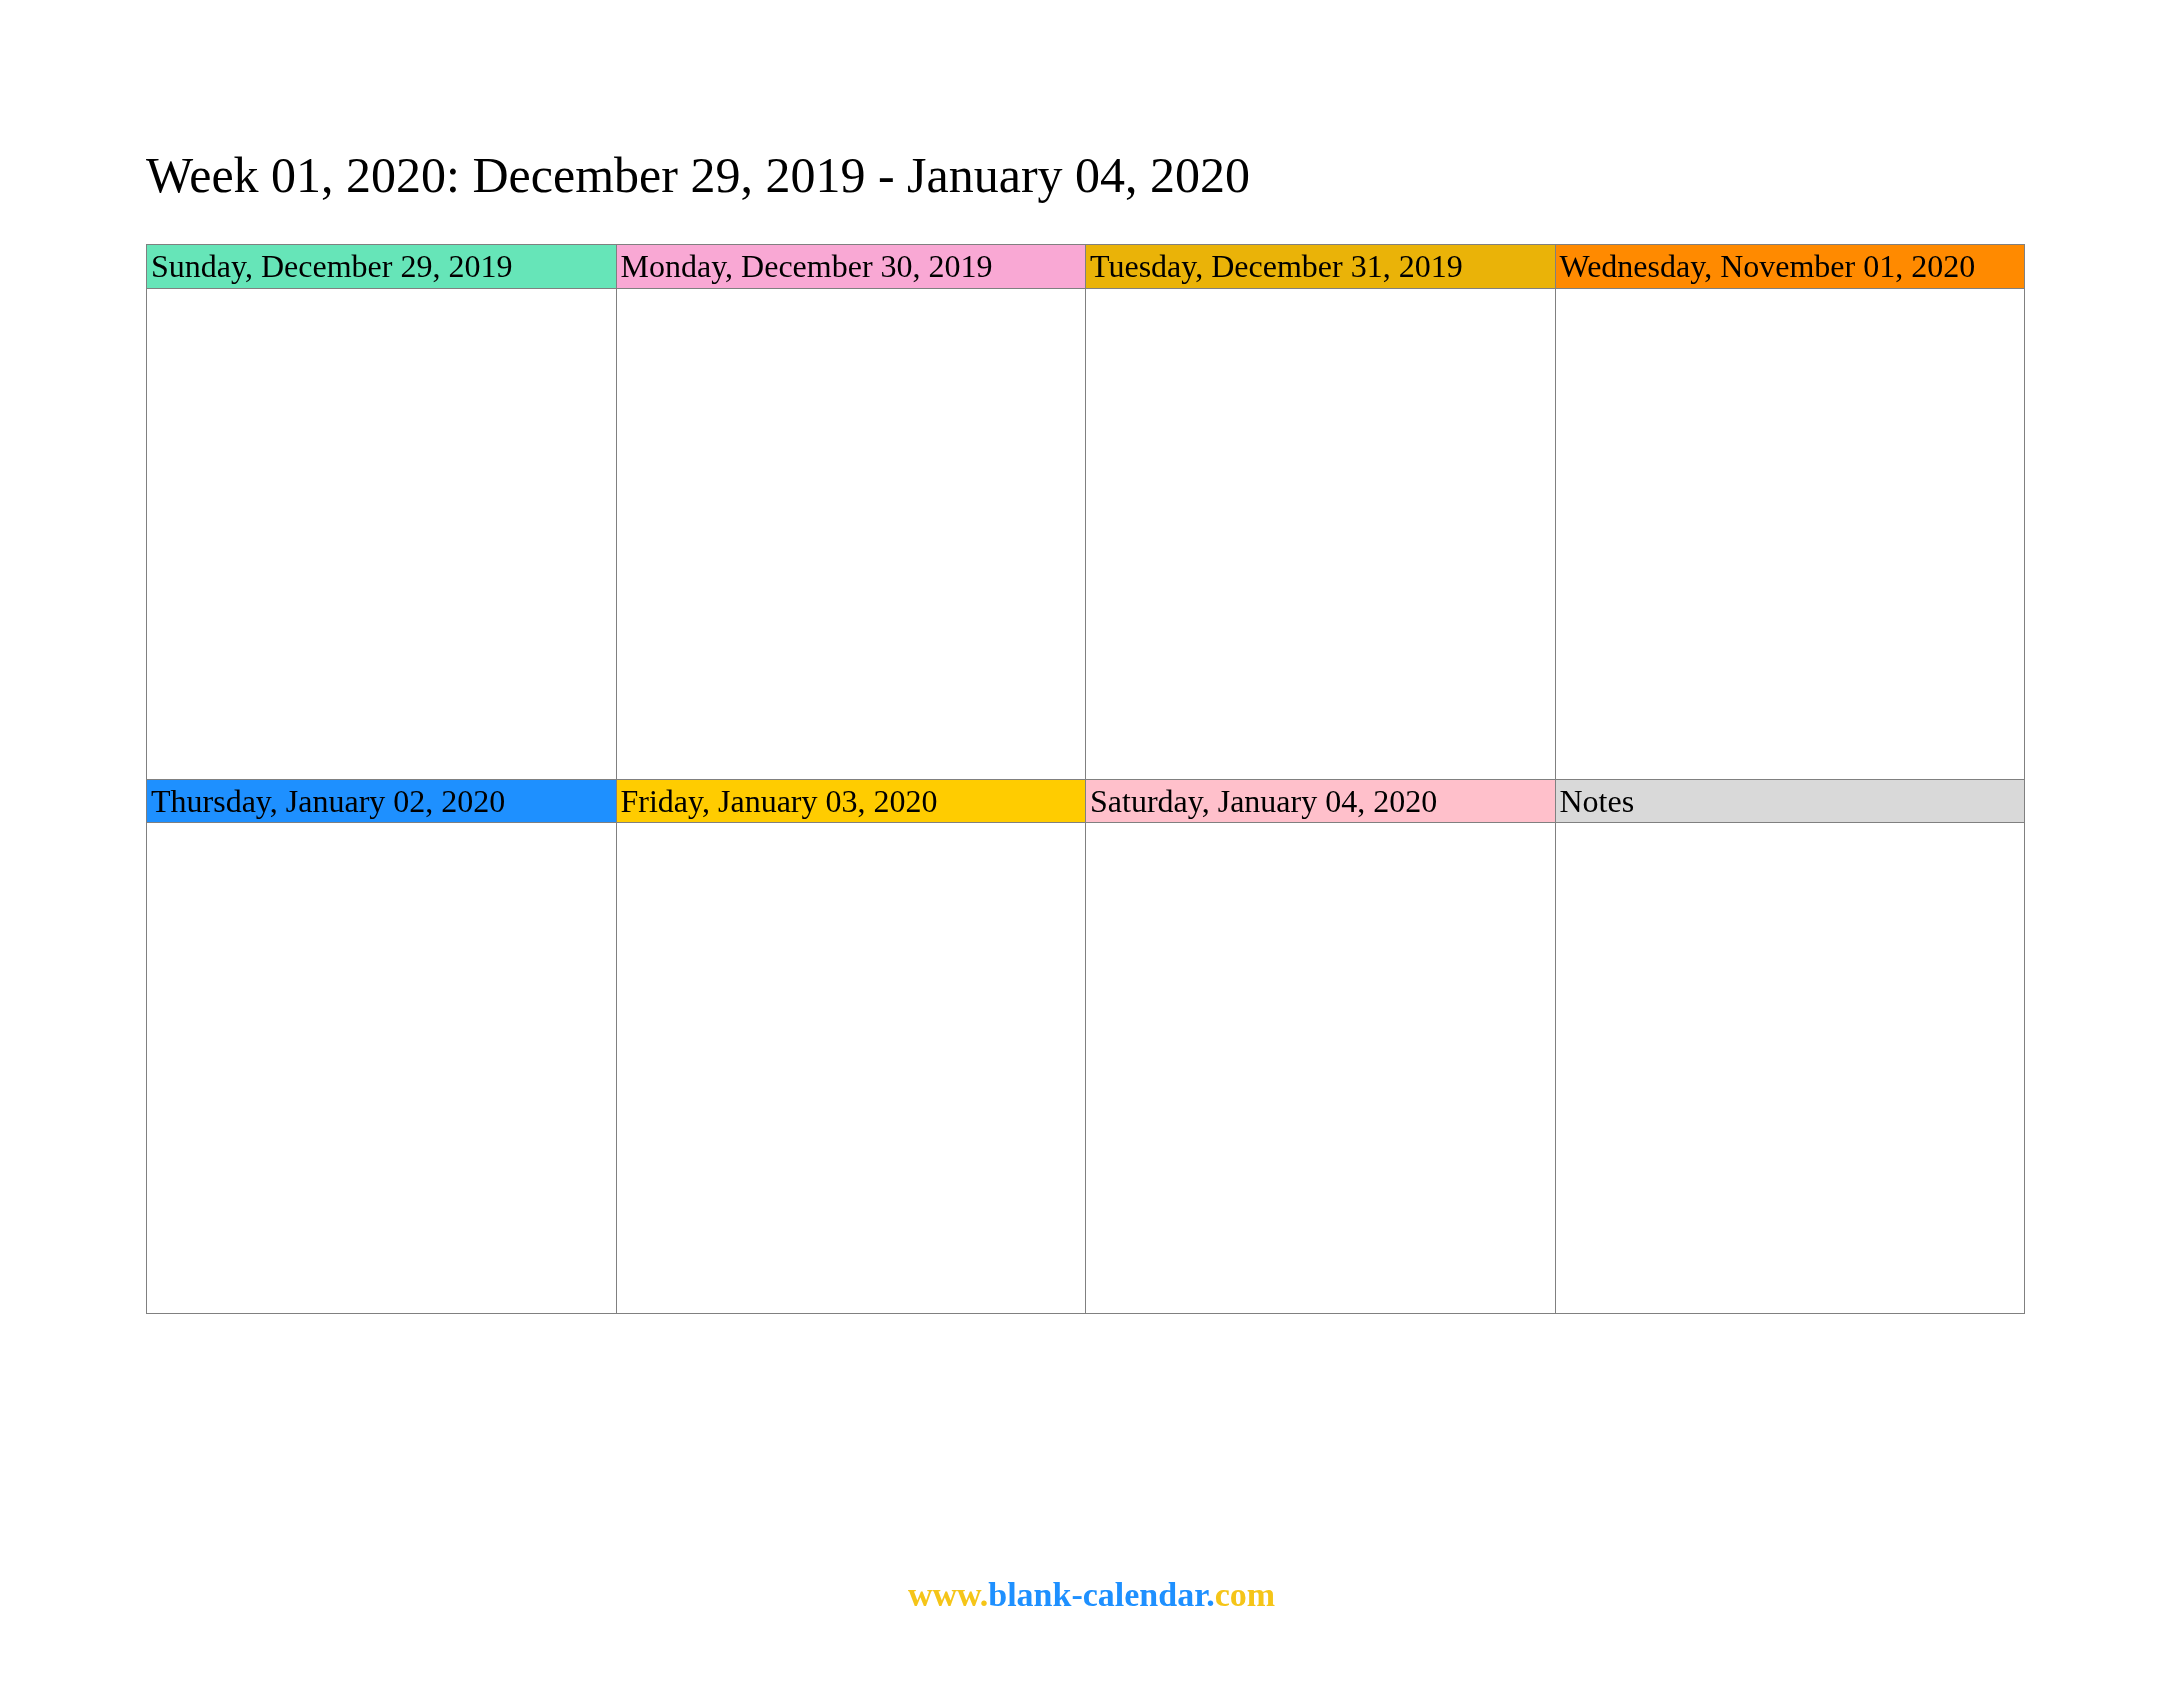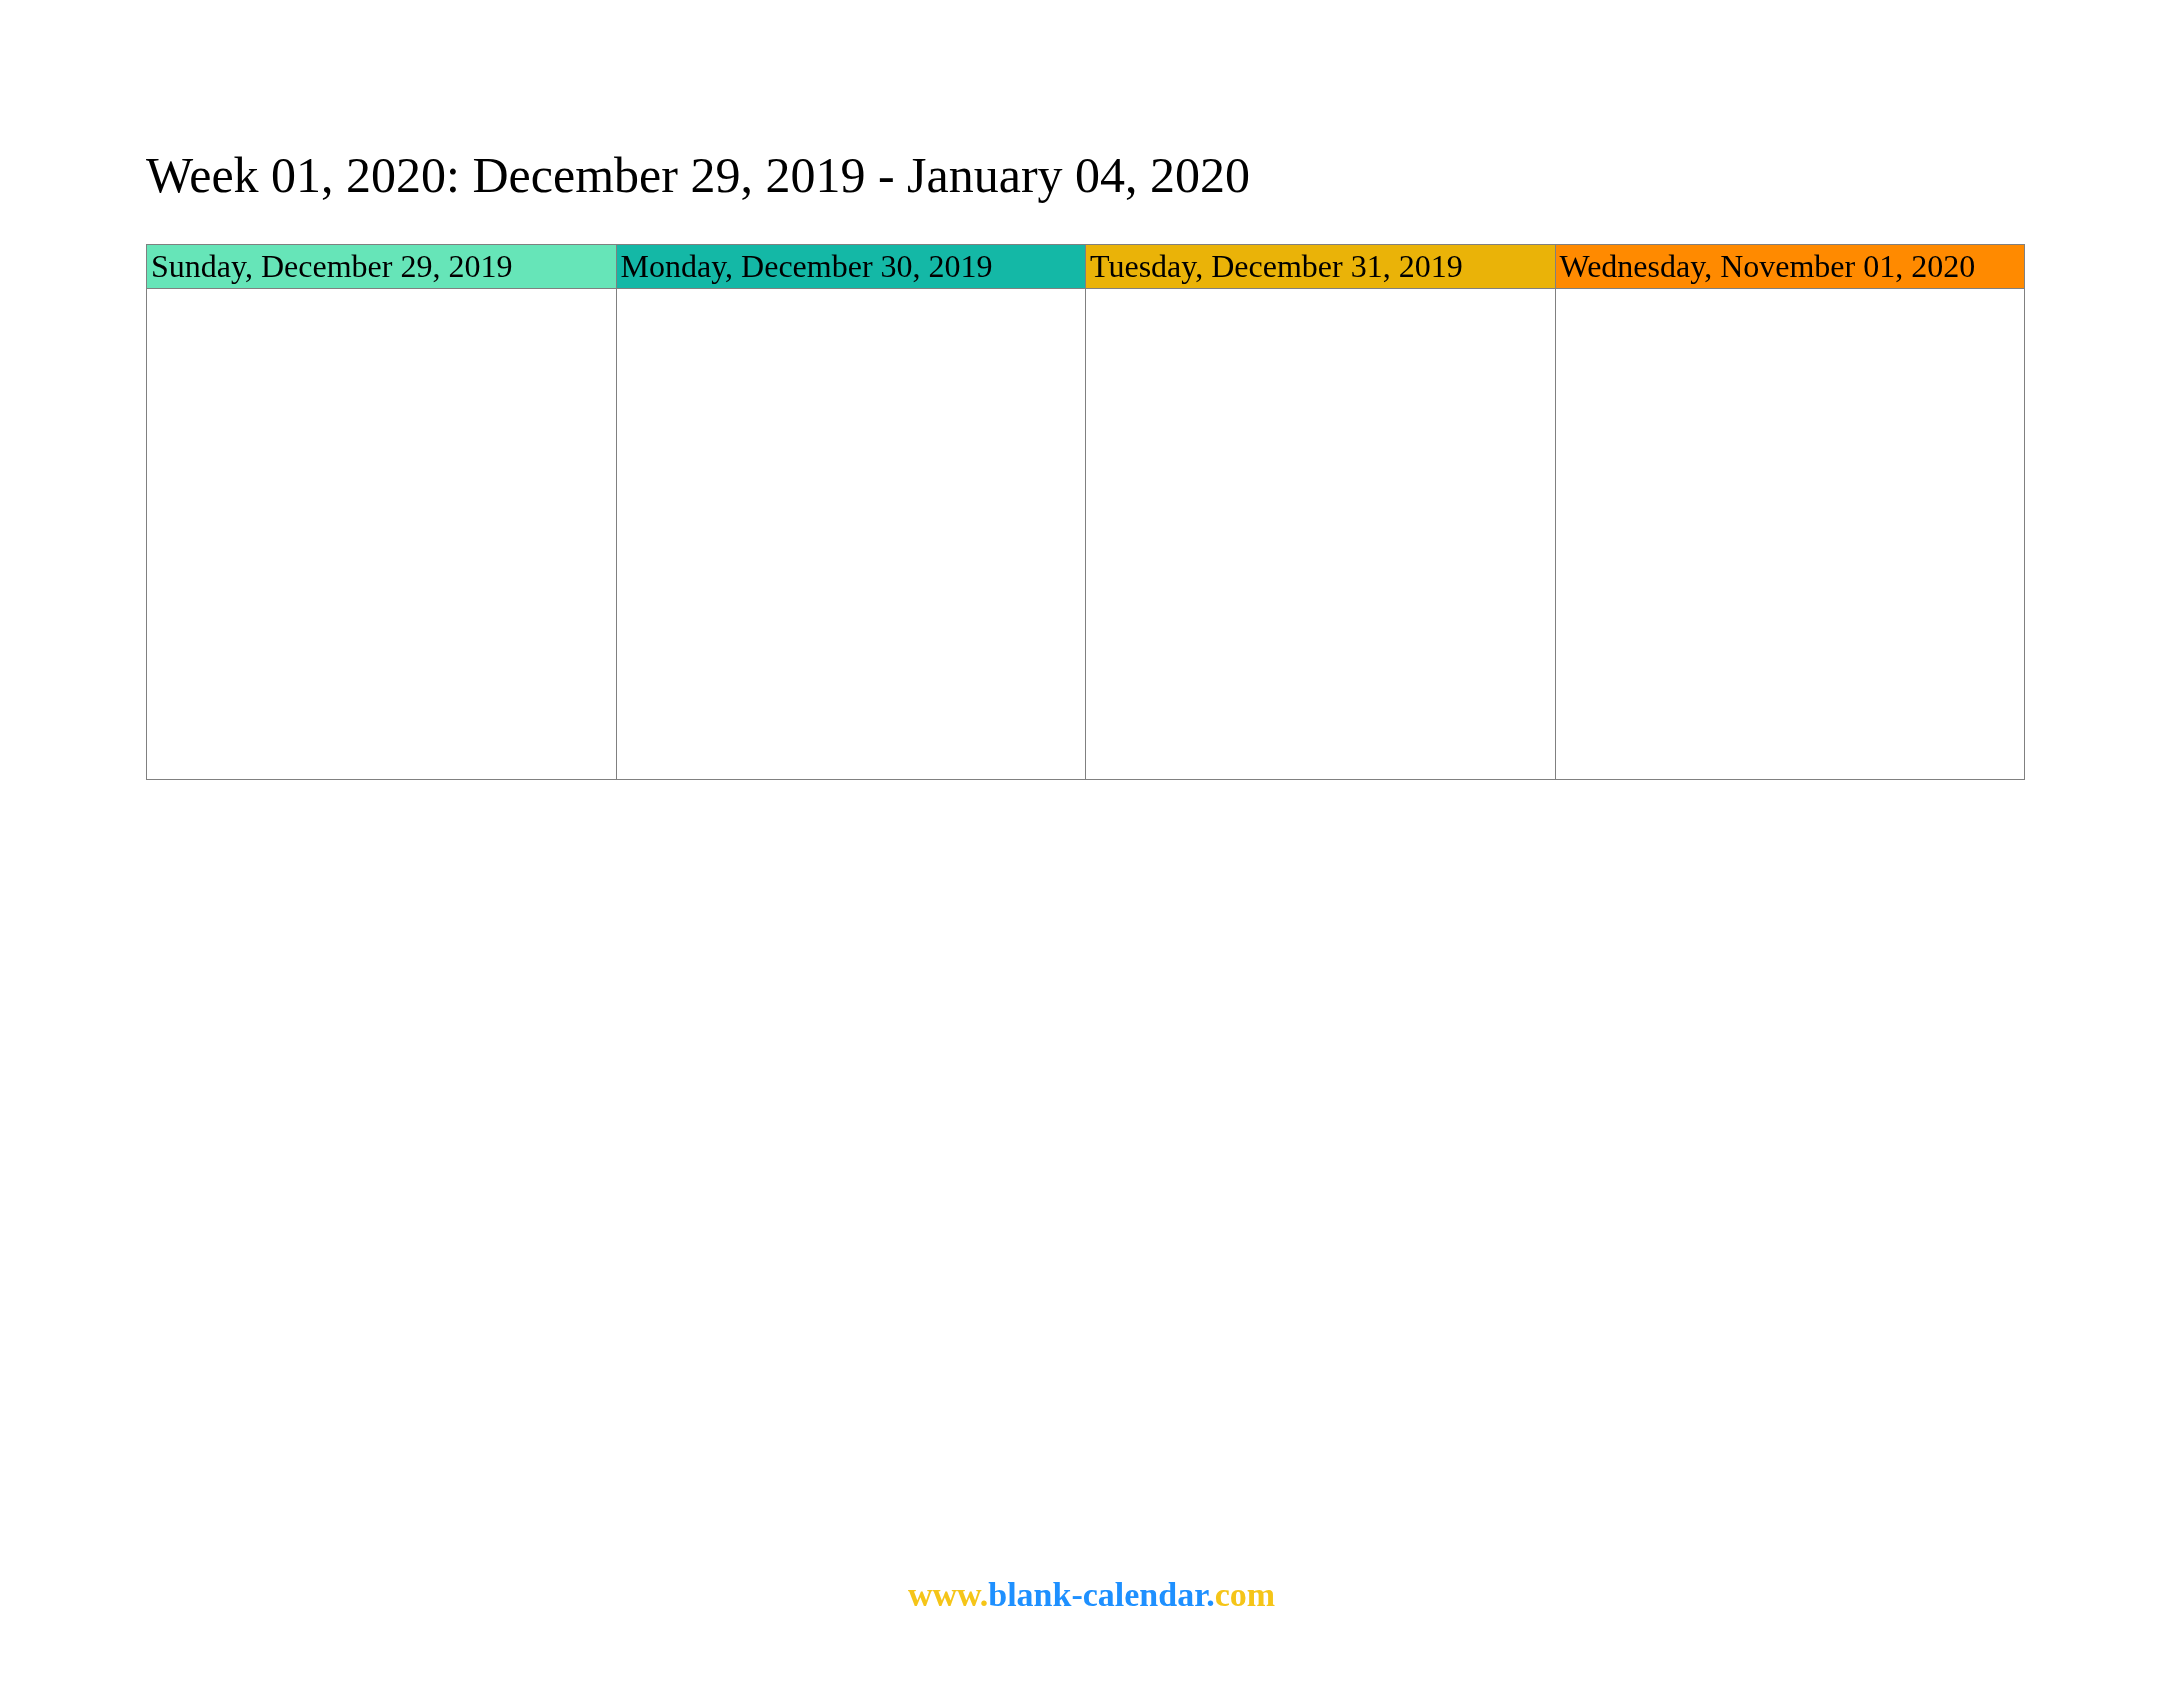--- a/index.html
+++ b/index.html
@@ -62,29 +62,47 @@
   <div class="title">Week 01, 2020: December 29, 2019 - January 04, 2020</div>
 
   <table class="calendar">
     <tbody>
         <tr>
       <td>
         <div class="day-header" style="background:#66e5b8;">Sunday, December 29, 2019</div>
         <div class="day-body"></div>
       </td>
       <td>
-        <div class="day-header" style="background:#14b8a6;">Monday, December 30, 2019</div>
+        <div class="day-header" style="background:#f9a8d4;">Monday, December 30, 2019</div>
         <div class="day-body"></div>
       </td>
       <td>
         <div class="day-header" style="background:#eab308;">Tuesday, December 31, 2019</div>
         <div class="day-body"></div>
       </td>
       <td>
         <div class="day-header" style="background:#ff8a00;">Wednesday, November 01, 2020</div>
+        <div class="day-body"></div>
+      </td>
+    </tr>
+    <tr>
+      <td>
+        <div class="day-header" style="background:#1e90ff;">Thursday, January 02, 2020</div>
+        <div class="day-body"></div>
+      </td>
+      <td>
+        <div class="day-header" style="background:#ffcc00;">Friday, January 03, 2020</div>
+        <div class="day-body"></div>
+      </td>
+      <td>
+        <div class="day-header" style="background:#ffc0cb;">Saturday, January 04, 2020</div>
+        <div class="day-body"></div>
+      </td>
+      <td>
+        <div class="day-header" style="background:#d9d9d9;">Notes</div>
         <div class="day-body"></div>
       </td>
     </tr>
   </tbody>
     </table>
 </div>
 
 <div class="footer">
   <span class="www">www.</span><span class="mid">blank-calendar.</span><span class="com">com</span>
 </div>

